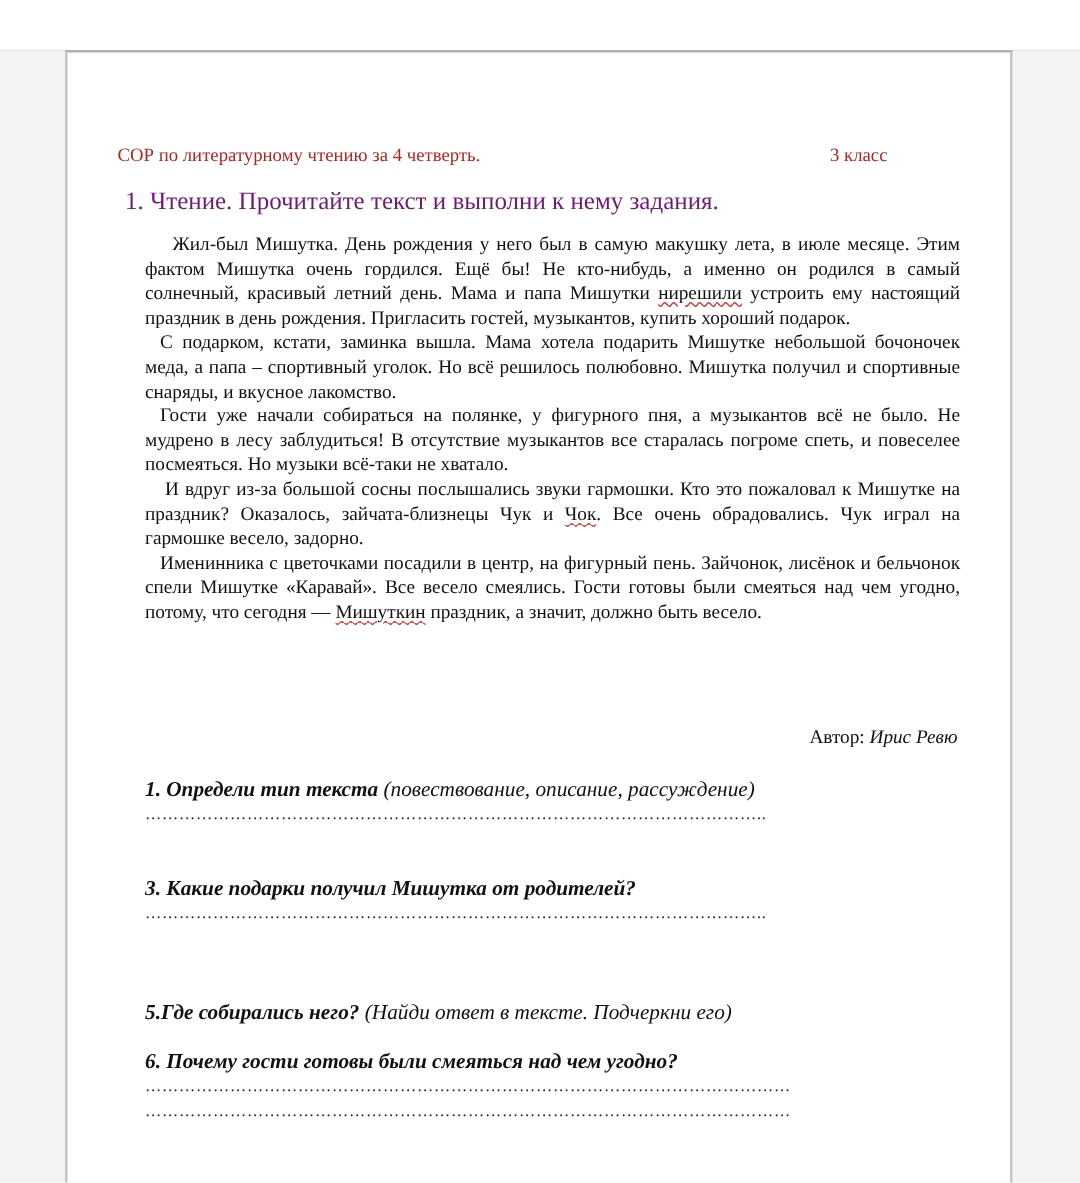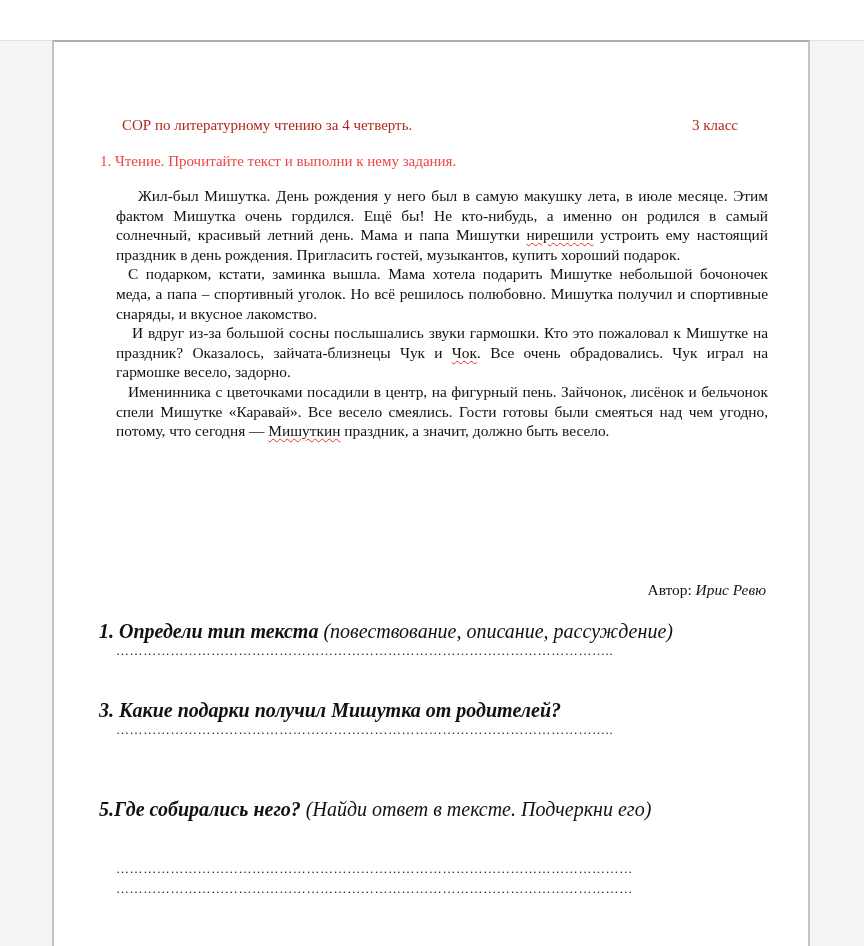--- a/index.html
+++ b/index.html
@@ -16,44 +16,44 @@
   }
   .page {
     position:absolute; left:52px; top:40px; width:758px; height:920px;
     background:#ffffff;
     border-left:2px solid #c4c4c4;
     border-right:2px solid #c4c4c4;
     border-top:2px solid #b0b0b0;
     box-sizing:border-box;
   }
   .header-line {
-    position:absolute; left:68px; top:74px; width:616px;
+    position:absolute; left:40px; top:74px; width:616px;
     color:#b3261e; font-size:15px; line-height:18px;
   }
   .header-line .grade { position:absolute; right:0; top:0;text-align:right; }
   .instruction {
     position:absolute; left:46px; top:110px;
-    color:#ef4444; font-size:15px; line-height:18px;
+    color:#701a75; font-size:20px; line-height:18px;
   }
   .story {
     position:absolute; left:62px; top:144px; width:652px;
     color:#111; font-size:15.4px; line-height:19.6px;
     text-align:justify;
   }
   .story p { margin:0; }
   .story p.first { text-indent:22px; }
   .story p.ind { text-indent:12px; }
   .story p.ind2 { text-indent:16px; }
   .spell { text-decoration:underline wavy #d33; text-decoration-thickness:1px; text-underline-offset:2px;font-family:Liberation Serif, serif; }
   .author {
     position:absolute; right:42px; top:539px;
     font-size:15.4px; color:#111;margin-left:19px;
   }
   .author i { font-style:italic; }
-  .q { position:absolute; left:45px; font-size:20px; color:#111; line-height:19px; white-space:nowrap; }
+  .q { position:absolute; left:62px; font-size:17px; color:#111; line-height:19px; white-space:nowrap; }
   .q b { font-weight:bold; font-style:italic; }
   .q .hint { font-style:italic; font-weight:normal; }
   .dots { position:absolute; left:62px; color:#222; font-size:13px; letter-spacing:0.6px; white-space:nowrap; overflow:hidden; line-height:16px; }
 </style>
 </head>
 <body>
 
 <div class="viewer-bg"></div>
 
 <div class="page">
@@ -61,20 +61,21 @@
   <div class="header-line">
     <span>СОР по литературному чтению за 4 четверть.</span>
     <span class="grade">3 класс</span>
   </div>
 
   <div class="instruction">1. Чтение.  Прочитайте текст и выполни к нему задания.</div>
 
   <div class="story">
     <p class="first"><span>Жил-был Мишутка. День рождения у него был в самую макушку лета, в июле месяце. Этим фактом Мишутка очень гордился. Ещё бы! Не кто-нибудь, а именно он родился в самый солнечный, красивый летний день. Мама и папа Мишутки </span><span class="spell">нирешили</span><span> устроить ему настоящий праздник в день рождения. Пригласить гостей, музыкантов, купить хороший подарок.</span></p>
     <p class="ind">С подарком, кстати, заминка вышла. Мама хотела подарить Мишутке небольшой бочоночек меда, а папа – спортивный уголок. Но всё решилось полюбовно. Мишутка получил и спортивные снаряды, и вкусное лакомство.</p>
+    <p class="ind">Гости уже начали собираться на полянке, у фигурного пня, а музыкантов всё не было.     Не мудрено в лесу заблудиться! В отсутствие музыкантов все старалась погроме спеть, и повеселее посмеяться. Но музыки всё-таки не хватало.</p>
     <p class="ind2"><span>И вдруг из-за большой сосны послышались звуки гармошки. Кто это пожаловал к Мишутке на праздник? Оказалось, зайчата-близнецы Чук и </span><span class="spell">Чок</span><span>. Все очень обрадовались. Чук играл на гармошке весело, задорно.</span></p>
     <p class="ind"><span>Именинника с цветочками посадили в центр, на фигурный пень. Зайчонок, лисёнок и бельчонок спели Мишутке «Каравай». Все весело смеялись. Гости готовы были смеяться над чем угодно, потому, что сегодня — </span><span class="spell">Мишуткин</span><span> праздник, а значит, должно быть весело.</span></p>
   </div>
 
   <div class="author">
     <span>Автор:</span>
     <i>Ирис Ревю</i>
   </div>
 
   <div class="q" style="top:580px;">
@@ -88,16 +89,19 @@
     <b><span>3.</span> <span>Какие подарки получил Мишутка от родителей?</span></b>
   </div>
   <div class="dots" style="top:680px; width:640px;">………………………………………………………………………………………………..</div>
 
 
   <div class="q" style="top:758px;">
     <b><span>5.</span><span>Где собирались него?</span></b>
     <span class="hint">(Найди ответ в тексте. Подчеркни его)</span>
   </div>
 
+  <div class="q" style="top:797px;">
+    <b><span>6.</span> <span>Почему гости готовы были смеяться над чем угодно?</span></b>
+  </div>
   <div class="dots" style="top:819px; width:642px;">……………………………………………………………………………………………………</div>
   <div class="dots" style="top:839px; width:642px;">……………………………………………………………………………………………………</div>
 
 </div>
 
 </body></html>

